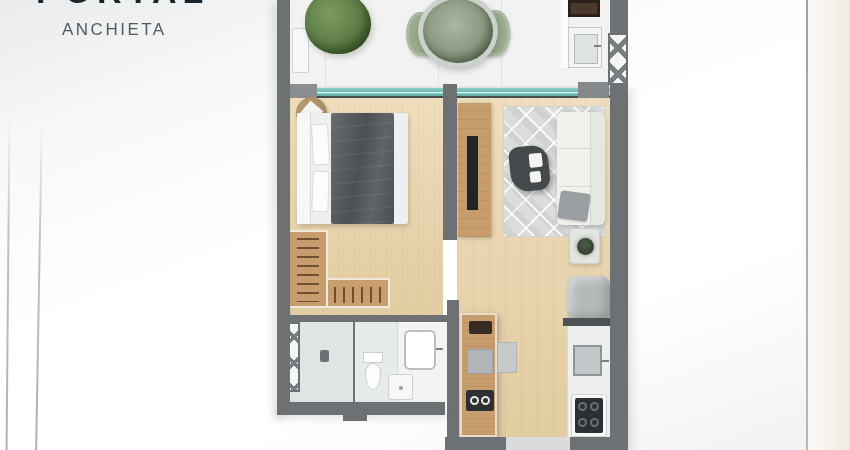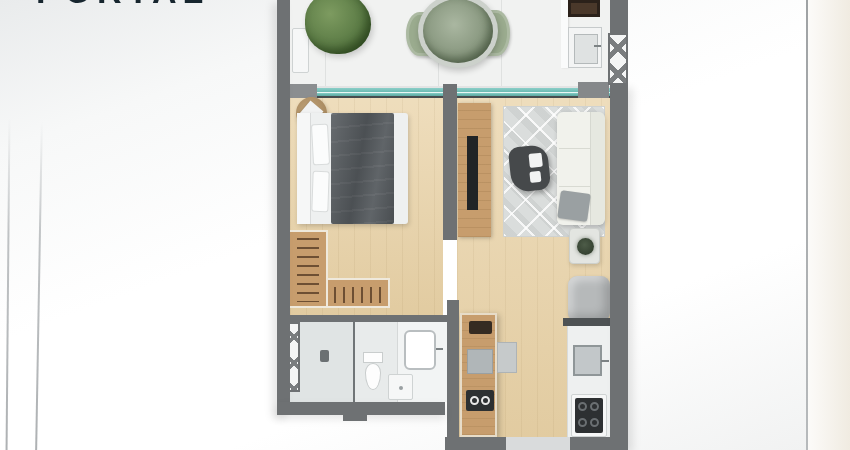--- a/index.html
+++ b/index.html
@@ -84,20 +84,21 @@
 
 <div class="stage">
 
   <div class="abs beige" style="left:808px;top:0;width:42px;height:450px;"></div>
   <div class="abs vline-r" style="left:806px;top:0;height:450px;"></div>
   <div class="abs vline" style="left:7px;top:118px;height:332px;transform:rotate(.5deg);"></div>
   <div class="abs vline" style="left:38px;top:122px;height:328px;transform:rotate(1deg);"></div>
 
   <div class="abs" style="left:0;top:0;width:260px;height:60px;">
     <div class="abs brand-title" style="left:36px;top:-26px;">PORTAL</div>
+    <div class="abs brand-subtitle" style="left:62px;top:21px;">ANCHIETA</div>
   </div>
 
   <div class="abs" style="left:277px;top:0;width:351px;height:450px;">
 
     <div class="abs balcony-floor" style="left:13px;top:0;width:320px;height:86px;">
       <div class="abs tile-line" style="left:35px;top:0;"></div>
       <div class="abs tile-line" style="left:148px;top:0;"></div>
       <div class="abs tile-line" style="left:211px;top:0;"></div>
     </div>
     <div class="abs wood" style="left:13px;top:98px;width:153px;height:217px;"></div>

